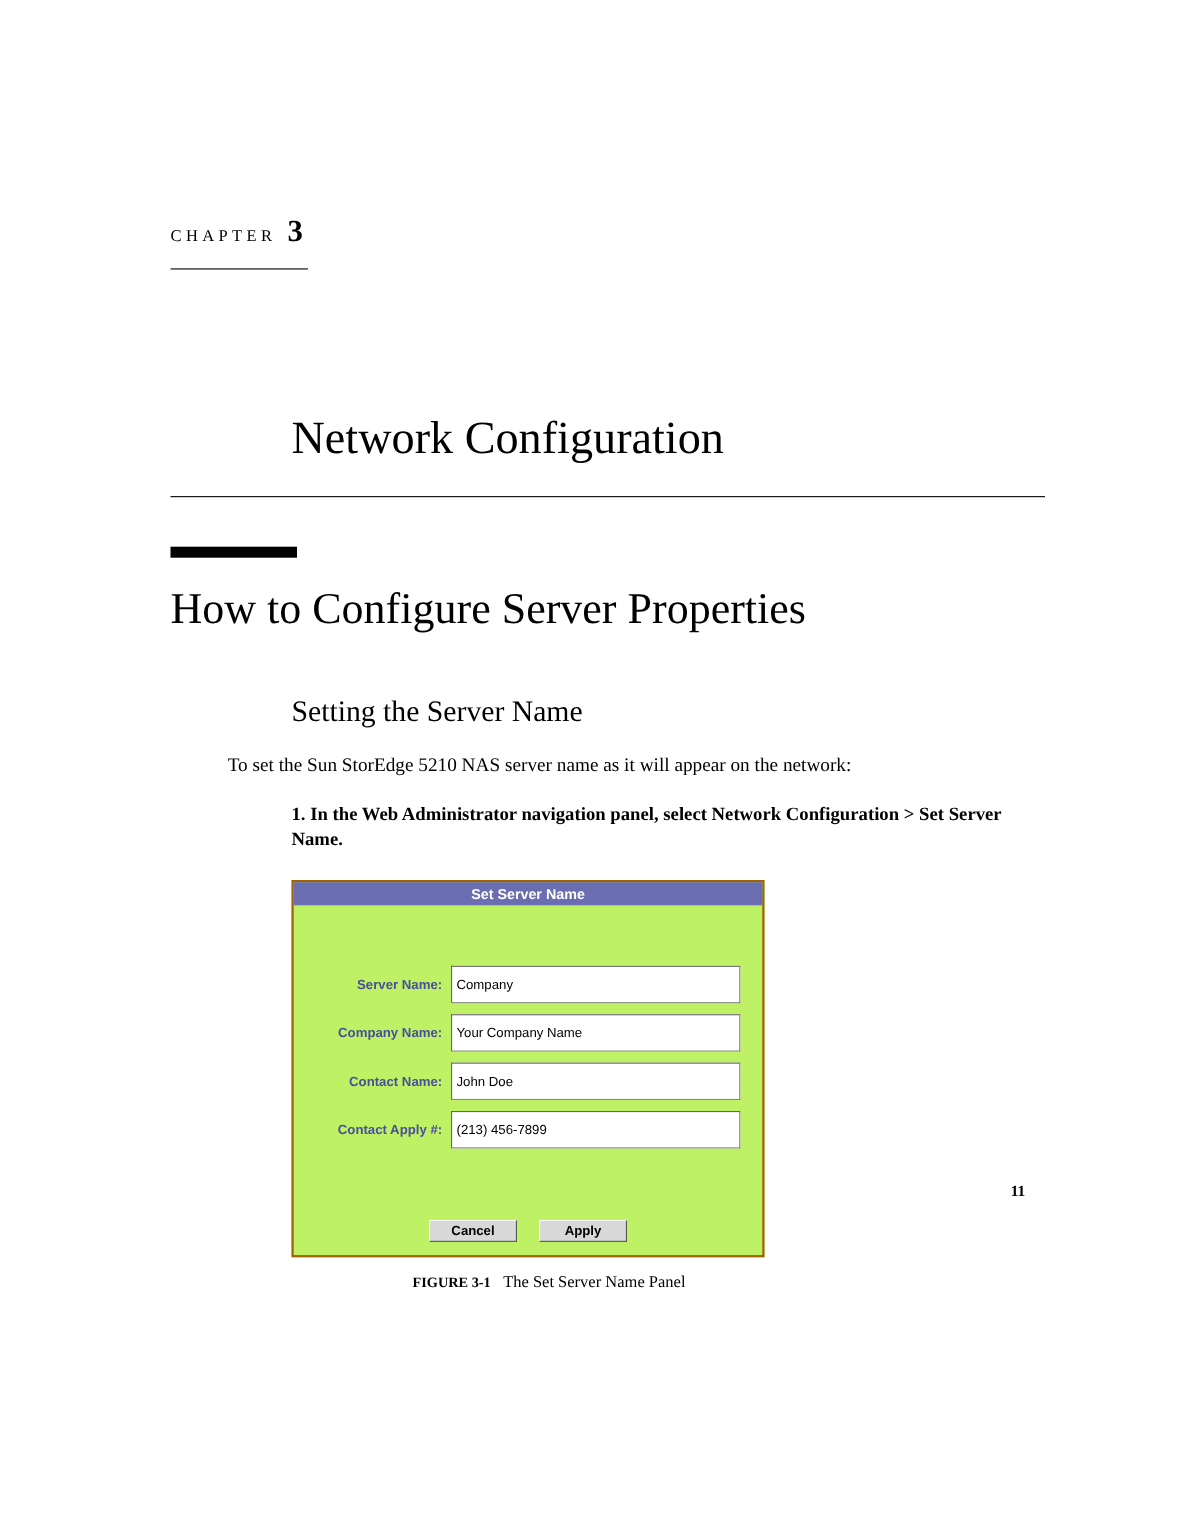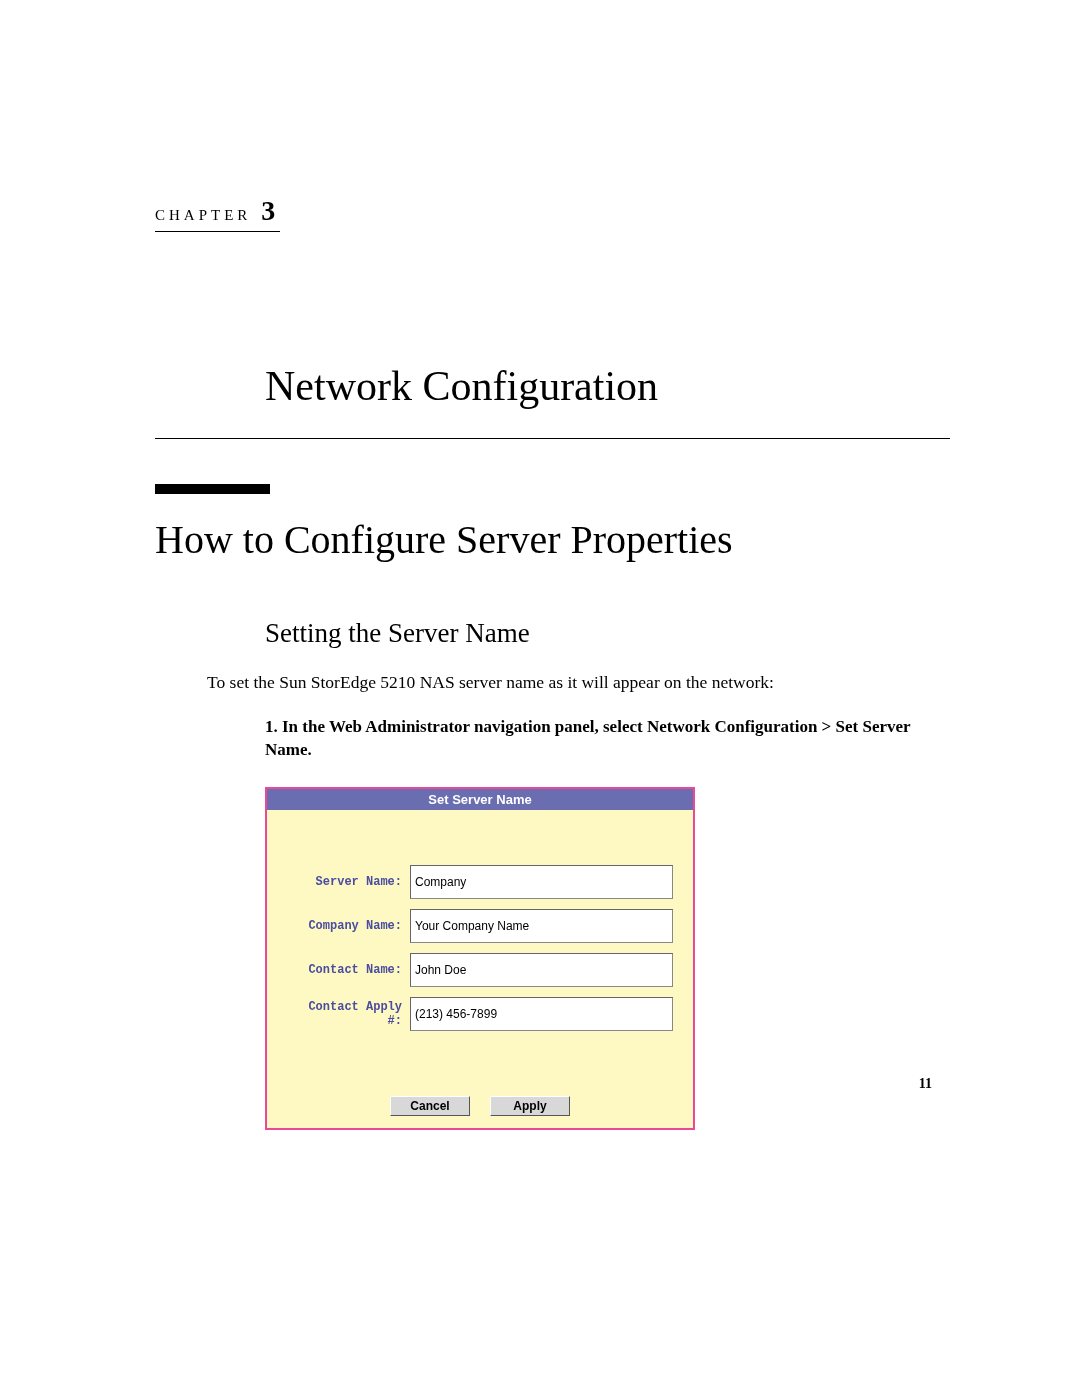--- a/index.html
+++ b/index.html
@@ -14,21 +14,21 @@
   }
   .page {
     padding: 195px 130px 0 155px;
   }
   .chapter-line {
     display: flex;
     align-items: baseline;
     gap: 10px;
     border-bottom: 1.5px solid #000;
     width: 125px;
-    padding-bottom: 4px;
+    padding-bottom: 17px;
     margin-bottom: 130px;
   }
   .chapter-word {
     font-size: 15px;
     letter-spacing: 4px;
   }
   .chapter-num {
     font-size: 28px;
     font-weight: bold;
   }
@@ -71,22 +71,22 @@
     line-height: 1.4;
   }
   .step-num {
     display: inline;
   }
   .panel-wrap {
     margin-left: 110px;
   }
   .panel {
     width: 430px;
-    border: 2px solid #ec4899;
-    background: #fef9c3;
+    border: 2px solid #a16207;
+    background: #bef264;
     box-sizing: border-box;
   }
   .panel-title {
     background: #6a6db0;
     color: #fff;
     text-align: center;
     font-family: Arial, Helvetica, sans-serif;
     font-size: 13px;
     font-weight: bold;
     padding: 3px 0;
@@ -96,21 +96,21 @@
   }
   .field-row {
     display: flex;
     align-items: center;
     margin-bottom: 10px;
     gap: 8px;
   }
   .field-label {
     width: 115px;
     text-align: right;
-    font-family: Liberation Mono, monospace;
+    font-family: Liberation Sans, sans-serif;
     font-size: 12px;
     font-weight: bold;
     color: #4a4da0;
   }
   .field-input {
     flex: 1;
     height: 18px;
     border: 1px solid #888;
     border-top-color: #666;
     border-left-color: #666;
@@ -198,16 +198,20 @@
           <div class="field-label">Contact Apply #:</div>
           <input class="field-input" value="(213) 456-7899" style="">
         </div>
       </div>
       <div class="panel-buttons">
         <button class="btn">Cancel</button>
         <button class="btn">Apply</button>
       </div>
     </div>
 
+    <p class="figure-caption">
+      <span class="figure-label">FIGURE 3-1</span>
+      &nbsp;&nbsp;<span>The Set Server Name Panel</span>
+    </p>
   </div>
 </div>
 
 <div class="page-number">11</div>
 
 </body></html>

